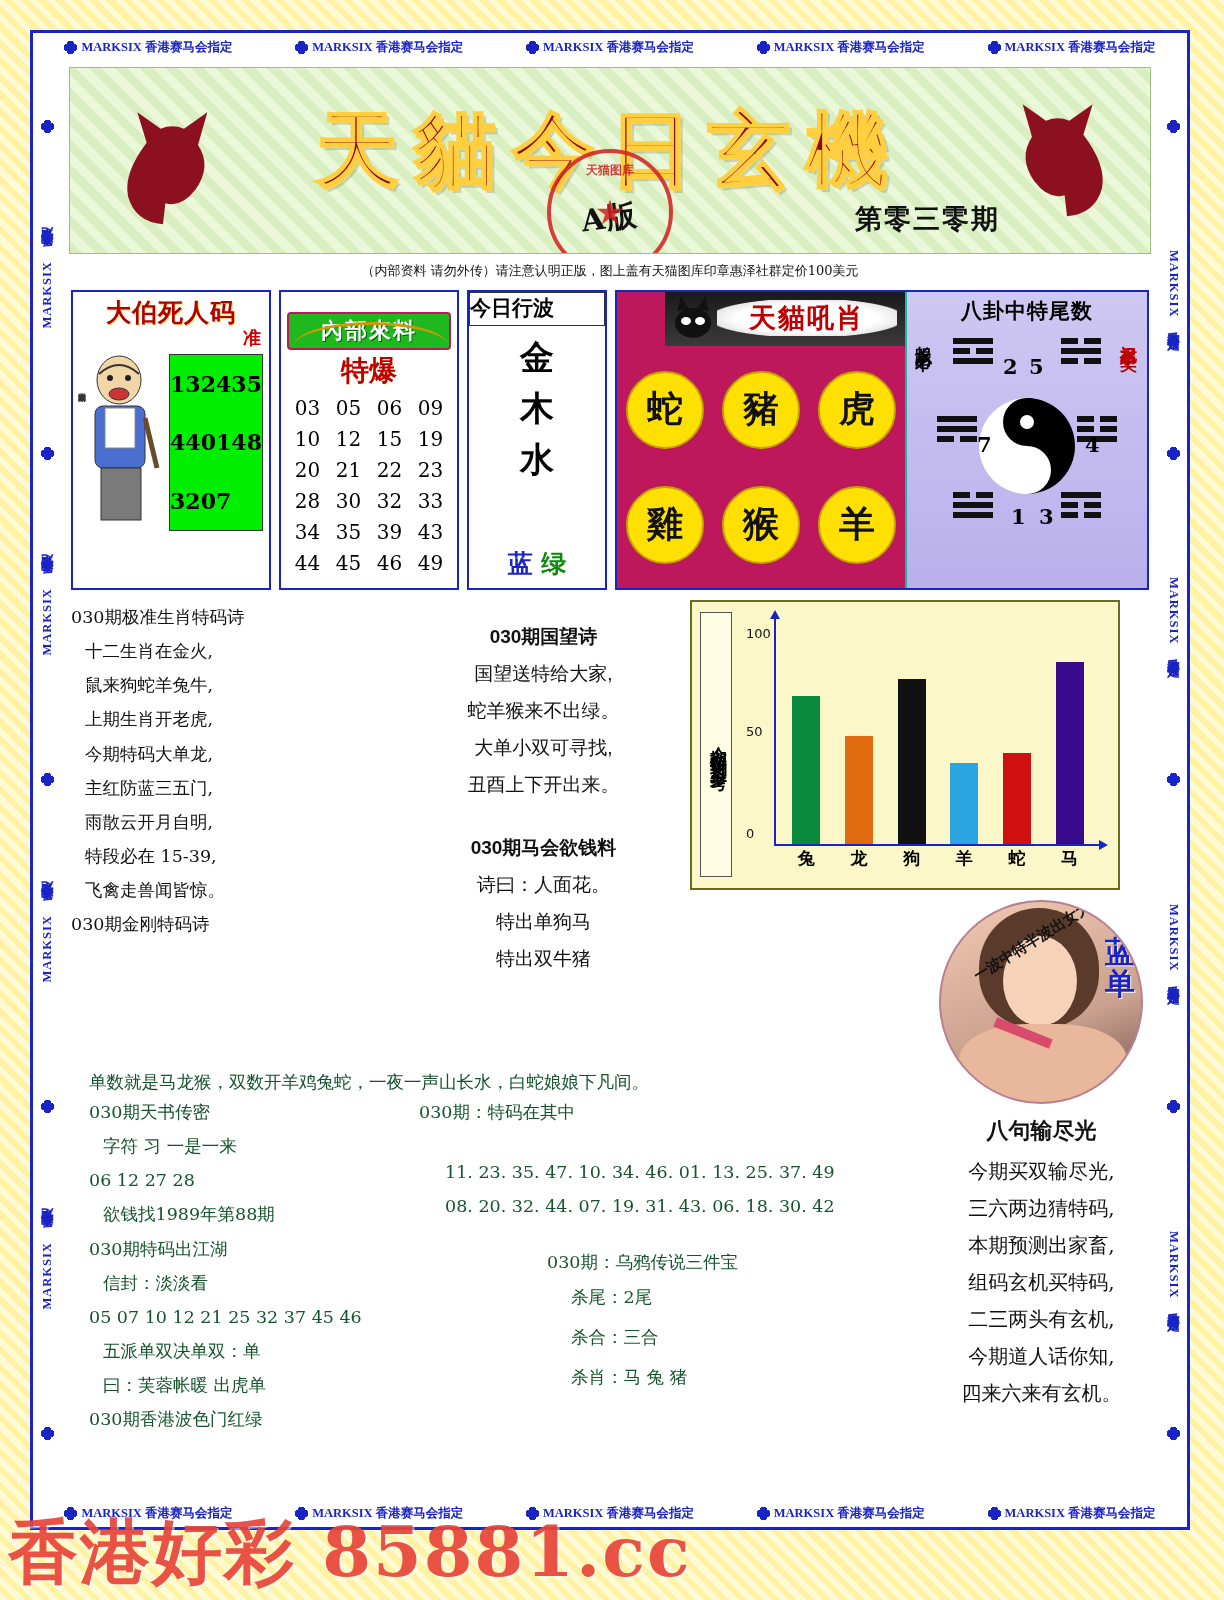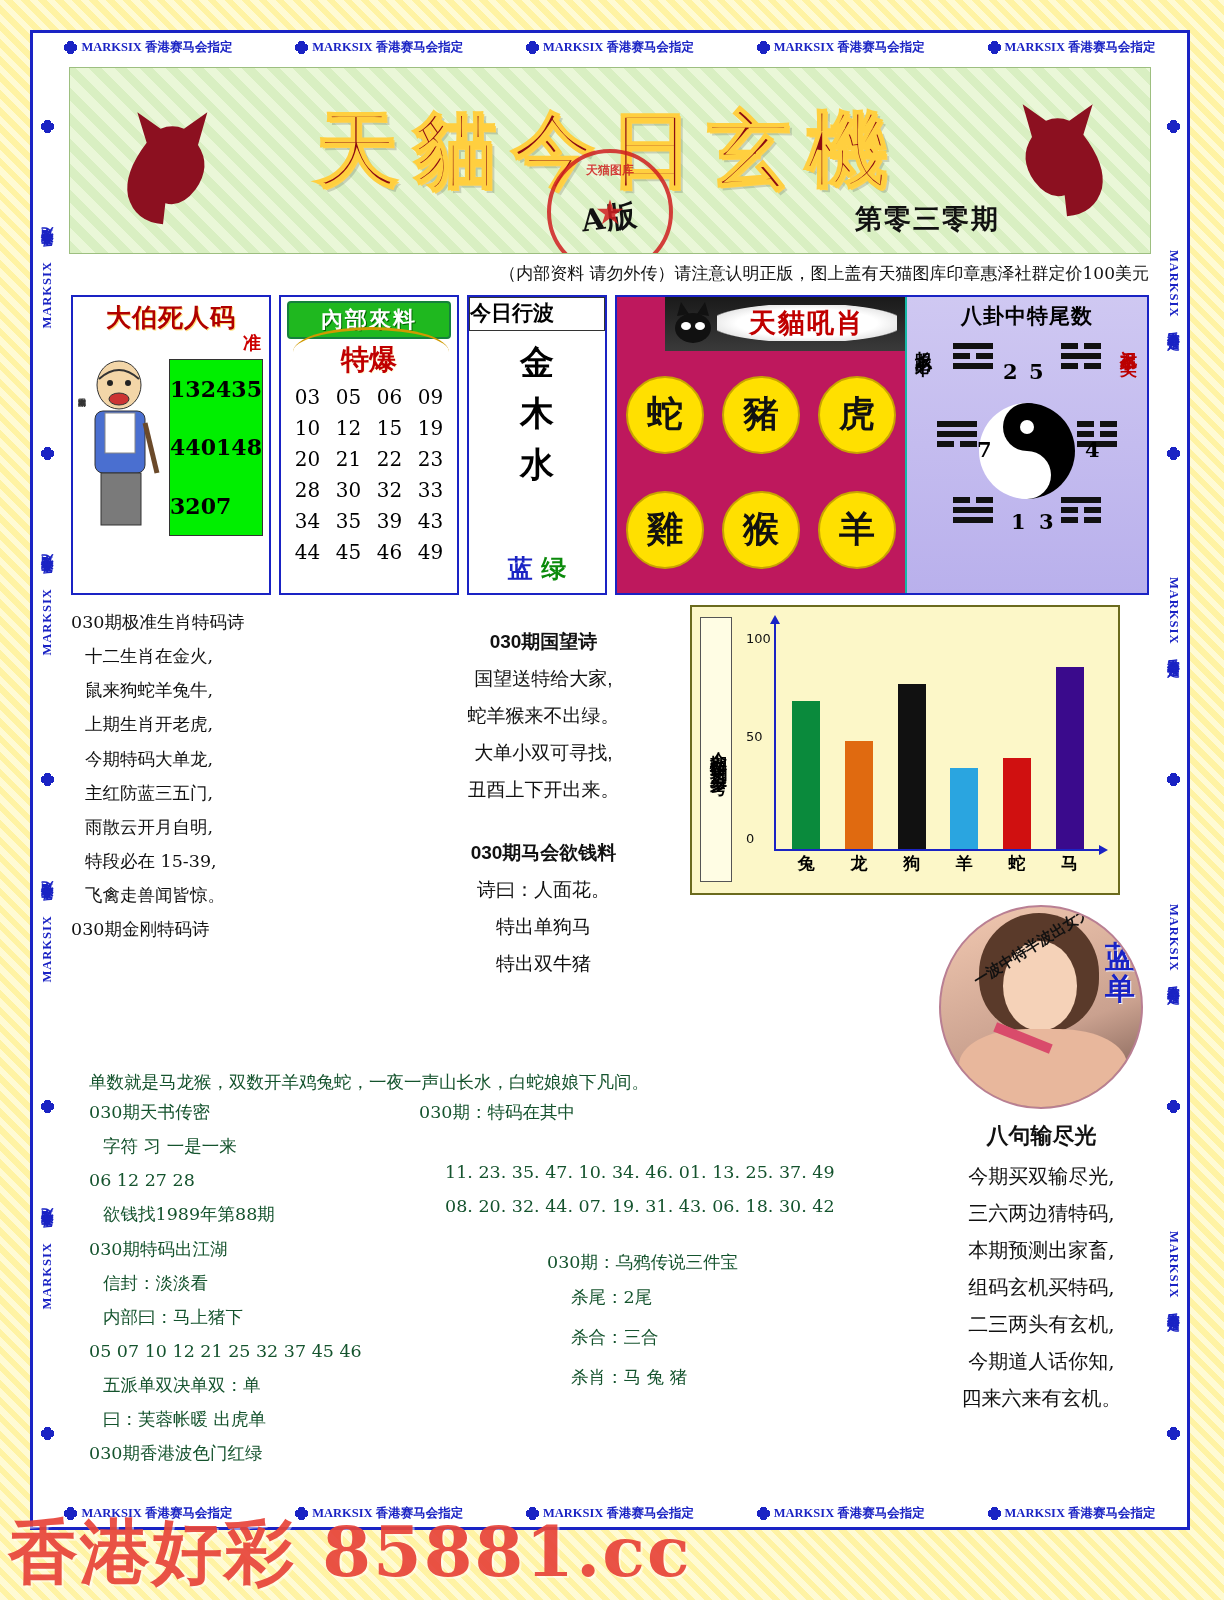--- a/index.html
+++ b/index.html
@@ -91,22 +91,22 @@
   }
   .stamp .star{position:absolute;font-size:34px;color:#d02020;}
   .stamp .s1{position:absolute;top:10px;left:0;right:0;font-size:12px;}
   .stamp .s2{position:absolute;bottom:8px;left:0;right:0;font-size:9.5px;}
   .abanner{
     position:absolute;left:50%;transform:translateX(-50%) rotate(-7deg);bottom:14px;
     font-size:30px;font-weight:bold;color:#111;letter-spacing:2px;
     font-family:"DejaVu Serif","Liberation Serif",serif;
   }
   .subline{
-    margin:8px 10px 10px 10px;display:flex;justify-content:flex-end;
-    font-size:17px;color:#111;font-family:"DejaVu Serif","Liberation Serif",serif;
+    margin:8px 10px 10px 10px;display:flex;justify-content:center;
+    font-size:13px;color:#111;font-family:"DejaVu Serif","Liberation Serif",serif;
   }
 
   
   .boxrow{display:flex;gap:8px;margin:8px 10px 0 10px;height:300px;}
   .bx{border:2px solid #1a23c4;box-sizing:border-box;position:relative;background:#fff;}
   .bx1{width:200px;background:#fff;}
   .bx2{width:180px;}
   .bx3{width:140px;}
   .bx4{flex:1;}
 
@@ -124,22 +124,22 @@
     display:grid;grid-template-columns:1fr 1fr 1fr;align-content:space-around;
     font-family:"DejaVu Serif","Liberation Serif",serif;
     font-size:22px;font-weight:bold;color:#000;text-align:center;
   }
   .vtext-left{
     position:absolute;left:2px;top:95px;writing-mode:vertical-rl;
     font-size:8px;color:#333;line-height:1.5;
   }
 
   .bx2 .ribbon{
-    margin:4px auto 0;width:160px;height:34px;background:#1fb81f;
-    border:2px solid #15803d;border-radius:4px;
+    margin:20px auto 0;width:160px;height:34px;background:#1fb81f;
+    border:2px solid #be185d;border-radius:4px;
     color:#fff;font-size:22px;font-weight:bold;text-align:center;line-height:32px;
     font-family:"DejaVu Serif","Liberation Serif",serif;letter-spacing:2px;
     text-shadow:1px 1px 0 #006000;
   }
   .bx2 .tebao{
     text-align:center;font-size:28px;font-weight:bold;color:#c00000;
     font-family:"DejaVu Serif","Liberation Serif",serif;margin-top:2px;
     text-shadow:1px 1px 0 #ffd;
   }
   .bx2 .arc{
@@ -612,21 +612,20 @@
 
     <div class="row-lines" style="position:absolute;left:18px;top:1000px;width:790px;">单数就是马龙猴，双数开羊鸡兔蛇，一夜一声山长水，白蛇娘娘下凡间。</div>
 
     <div class="row-lines" style="position:absolute;left:18px;top:1030px;width:330px;">
       <div>030期天书传密</div>
       <div class="ind">字符 习  一是一来</div>
       <div>06  12  27  28</div>
       <div class="ind">欲钱找1989年第88期</div>
       <div>030期特码出江湖</div>
       <div class="ind">信封：淡淡看</div>
-      <div class="ind">内部曰：马上猪下</div>
       <div>05  07  10  12  21  25  32  37  45  46</div>
       <div class="ind">五派单双决单双：单</div>
       <div class="ind">曰：芙蓉帐暖  出虎单</div>
       <div>030期香港波色门红绿</div>
     </div>
 
     <div class="row-lines" style="position:absolute;left:330px;top:1030px;width:480px;">
       <div style="padding-left:18px">030期：特码在其中</div>
       <div style="height:26px"></div>
       <div style="padding-left:44px">11. 23. 35. 47. 10. 34. 46. 01. 13. 25. 37. 49</div>

